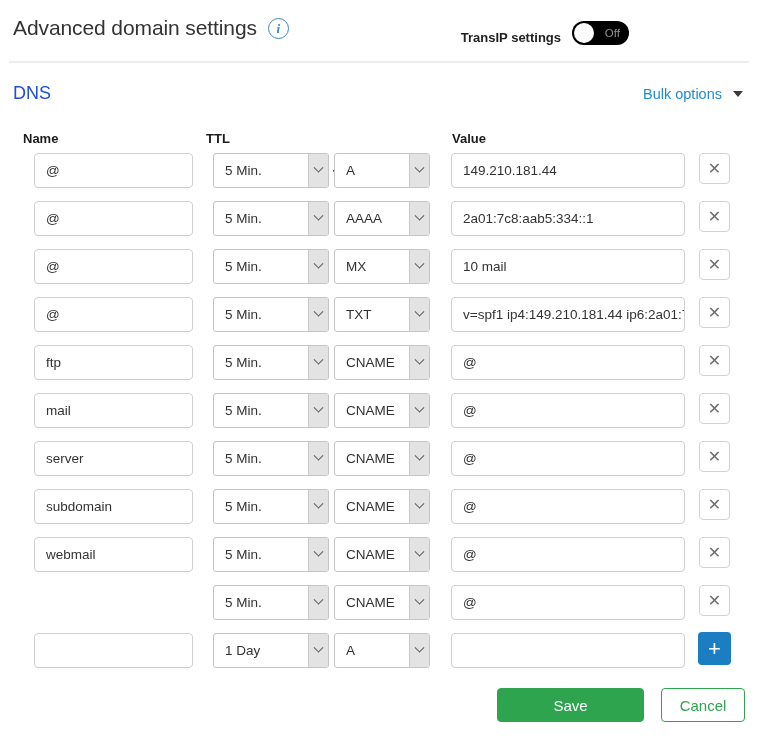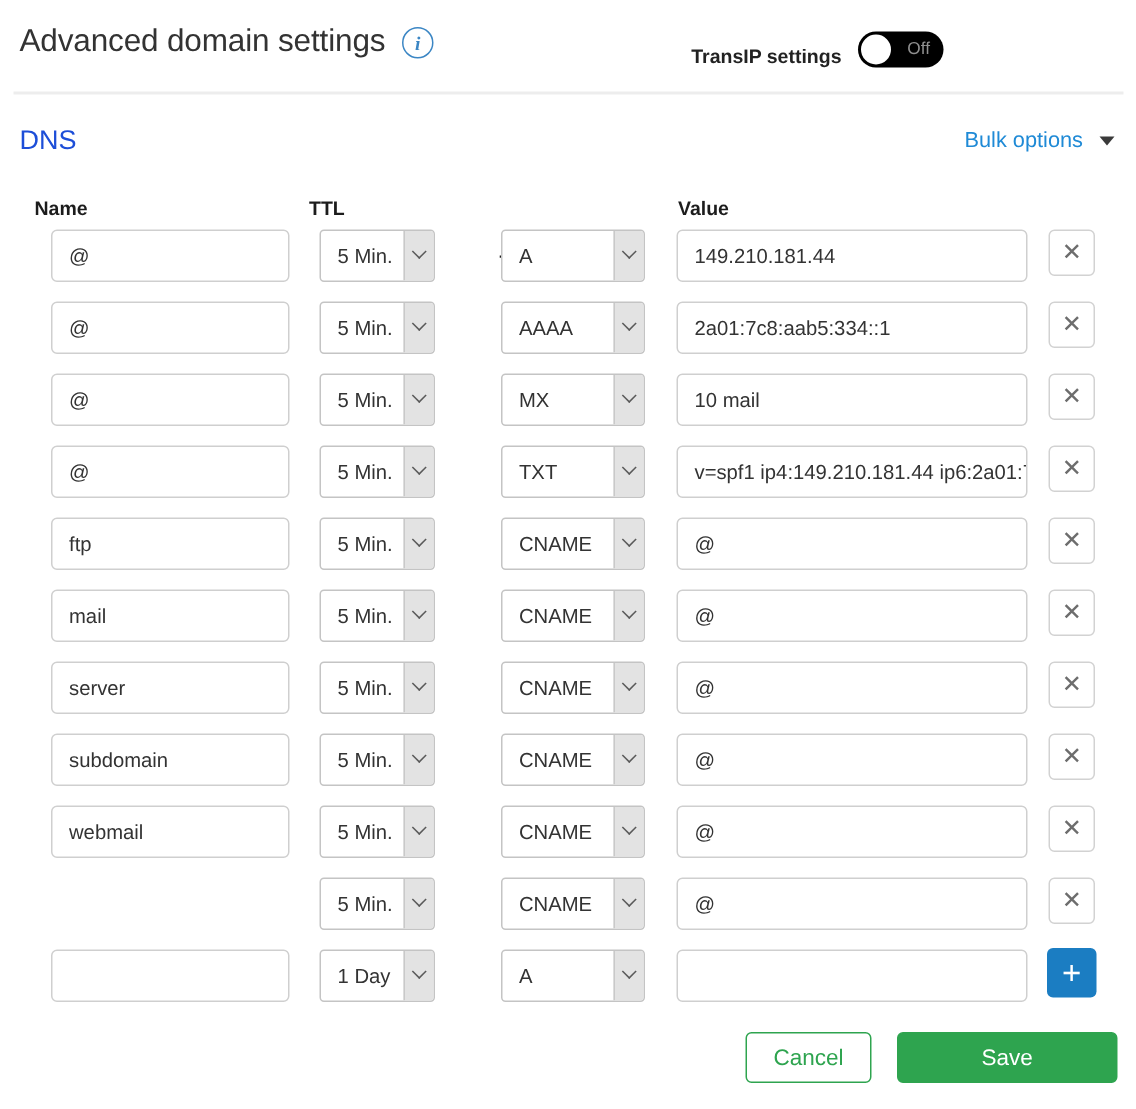--- a/index.html
+++ b/index.html
@@ -111,21 +111,21 @@
   }
   .f-name  { left: 34px;  width: 159px; }
   .f-value { left: 451px; width: 234px; }
 
   .sel {
     position: absolute; top: 0; height: 35px;
     border: 1px solid #c4c4c4; border-radius: 3px;
     background: #ffffff; overflow: hidden;
     display: flex; align-items: stretch;
   }
-  .s-ttl  { left: 213px; width: 77px; }
+  .s-ttl  { left: 213px; width: 116px; }
   .s-type { left: 334px; width: 96px; }
   .sel-text {
     flex: 1; line-height: 33px; padding-left: 11px;
     font-size: 13.5px; color: #333333;
     white-space: nowrap; overflow: hidden;
   }
   .sel-btn {
     width: 20px; background: #e3e3e3;
     border-left: 1px solid #c9c9c9;
     display: flex; align-items: center; justify-content: center;
@@ -391,17 +391,17 @@
           <span class="sel-btn">
             <span class="sel-chev"></span>
           </span>
         </div>
         <div class="fld f-value"></div>
         <button class="add-btn">+</button>
       </div>
     </div>
 
   <div class="footer">
+    <button class="btn btn-save">Save</button>
     <button class="btn btn-cancel">Cancel</button>
-    <button class="btn btn-save">Save</button>
   </div>
 
 </div>
 
 </body></html>

